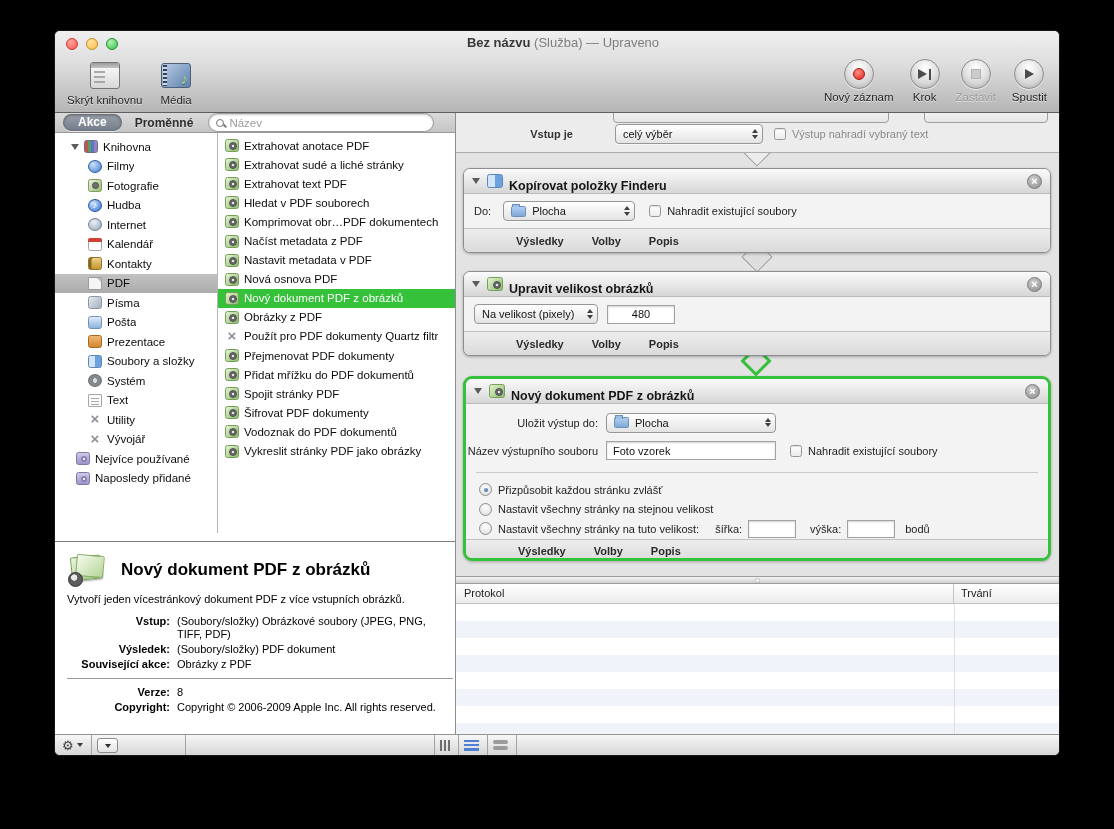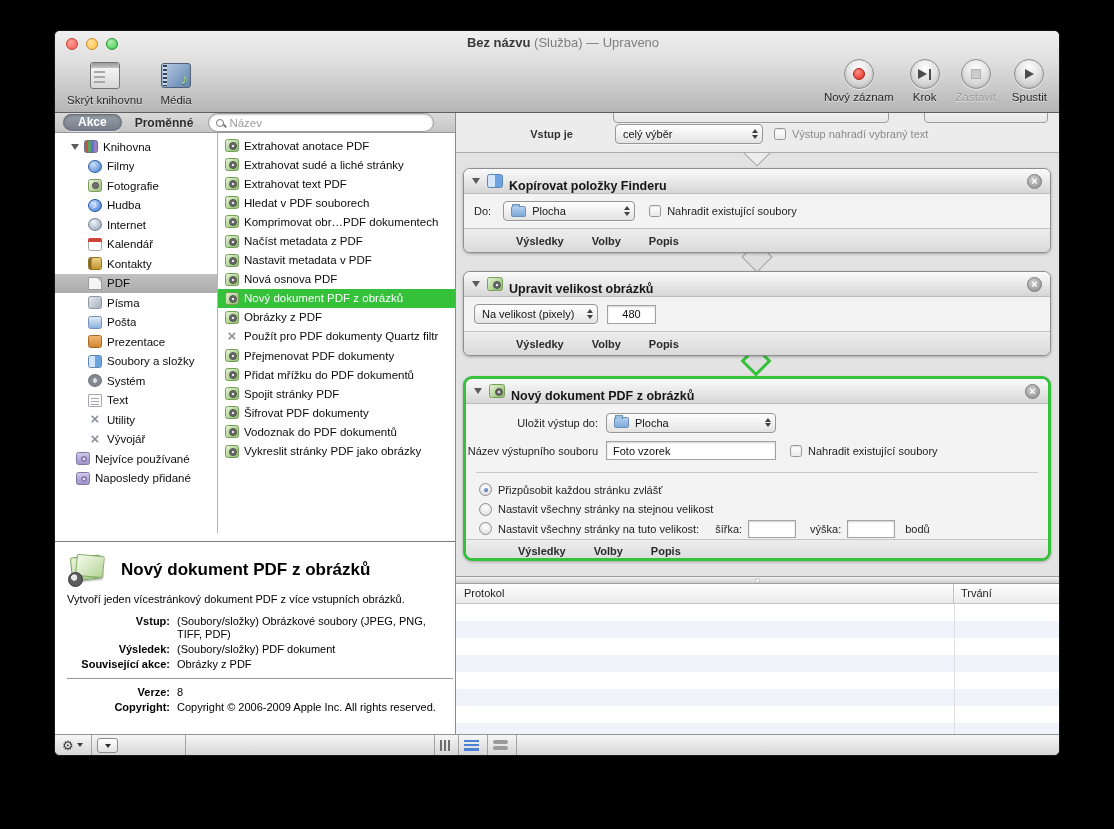--- a/index.html
+++ b/index.html
@@ -488,21 +488,21 @@
         </div>
         <div class="bbody">
           <div class="brow">
             <div class="popup" style="width:124px;">
               <span>Na velikost (pixely)</span>
               <span class="stepper">
                   <span class="up"></span>
                   <span class="down"></span>
                 </span>
             </div>
-            <div class="tfield" style="width:49px;margin-left:9px;justify-content:center;">
+            <div class="tfield" style="width:68px;margin-left:9px;justify-content:center;">
                 <span>480</span>
               </div>
           </div>
         </div>
         <div class="bfoot">
           <span>Výsledky</span>
           <span>Volby</span>
           <span>Popis</span>
         </div>
       </div>

